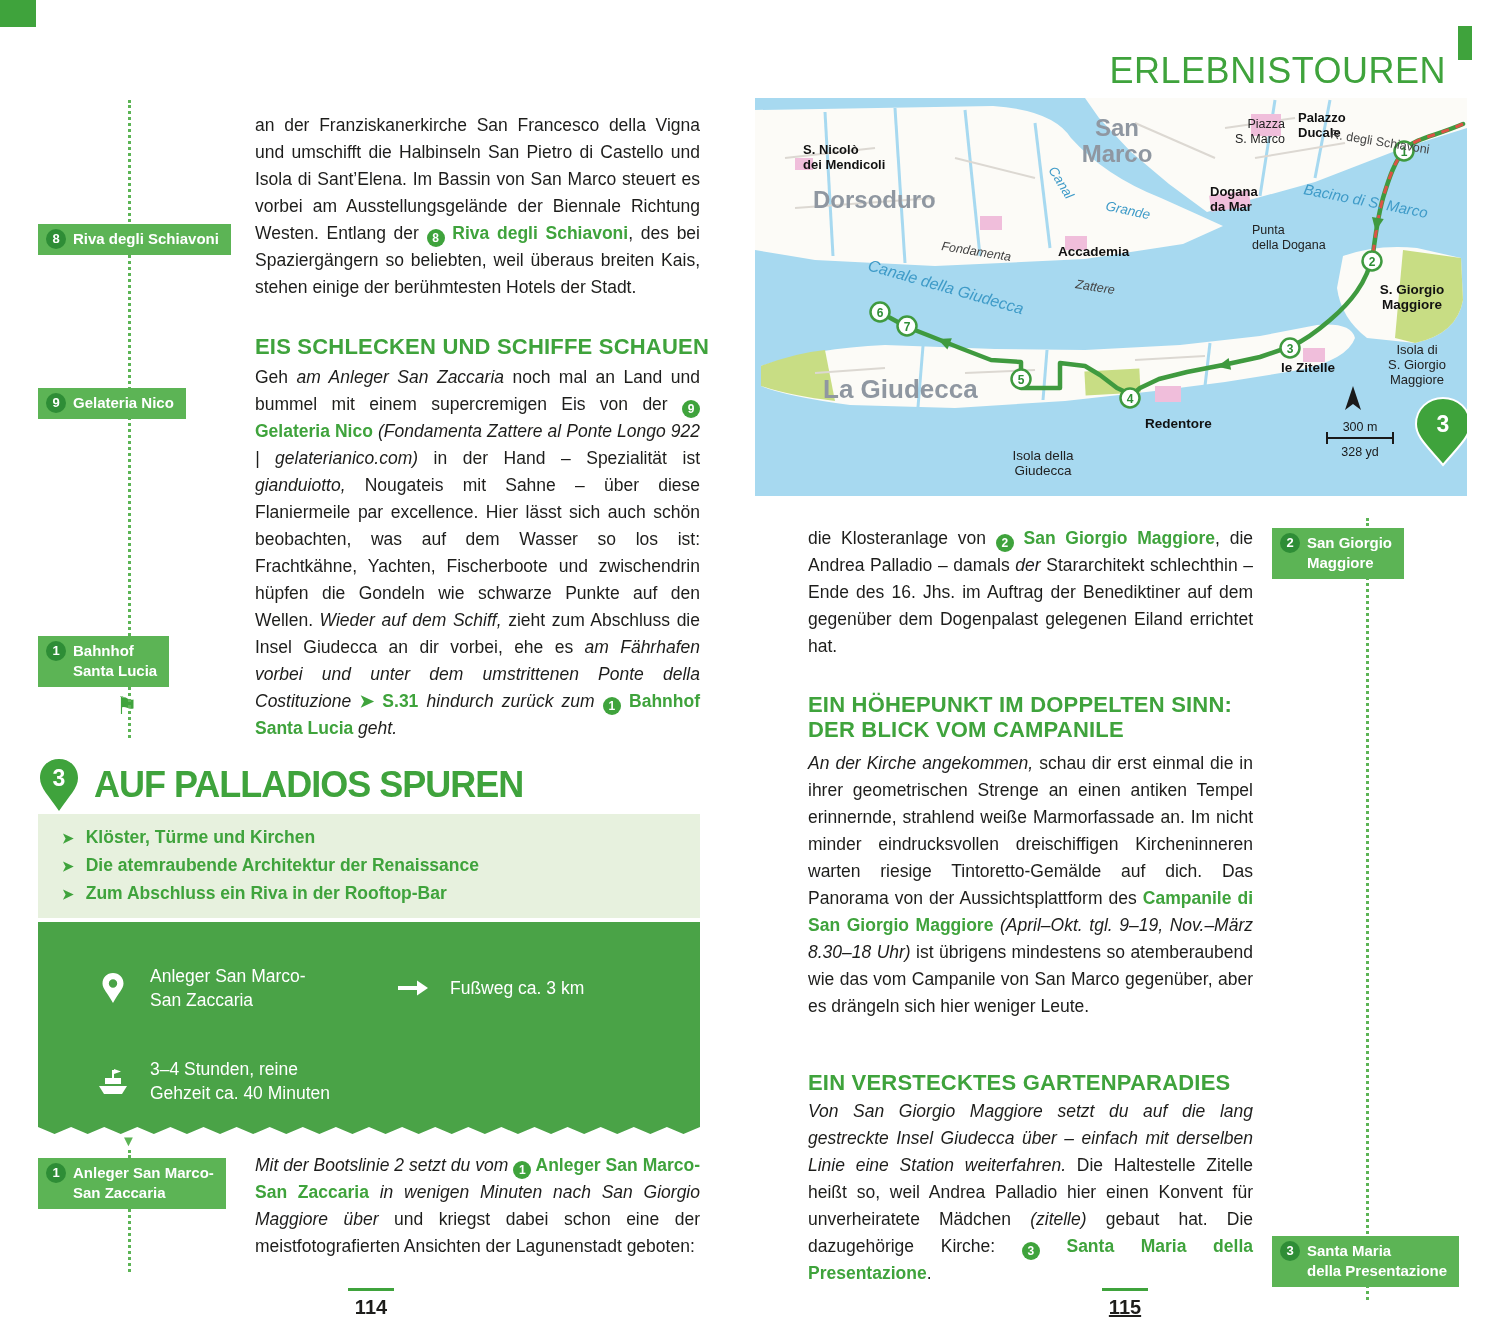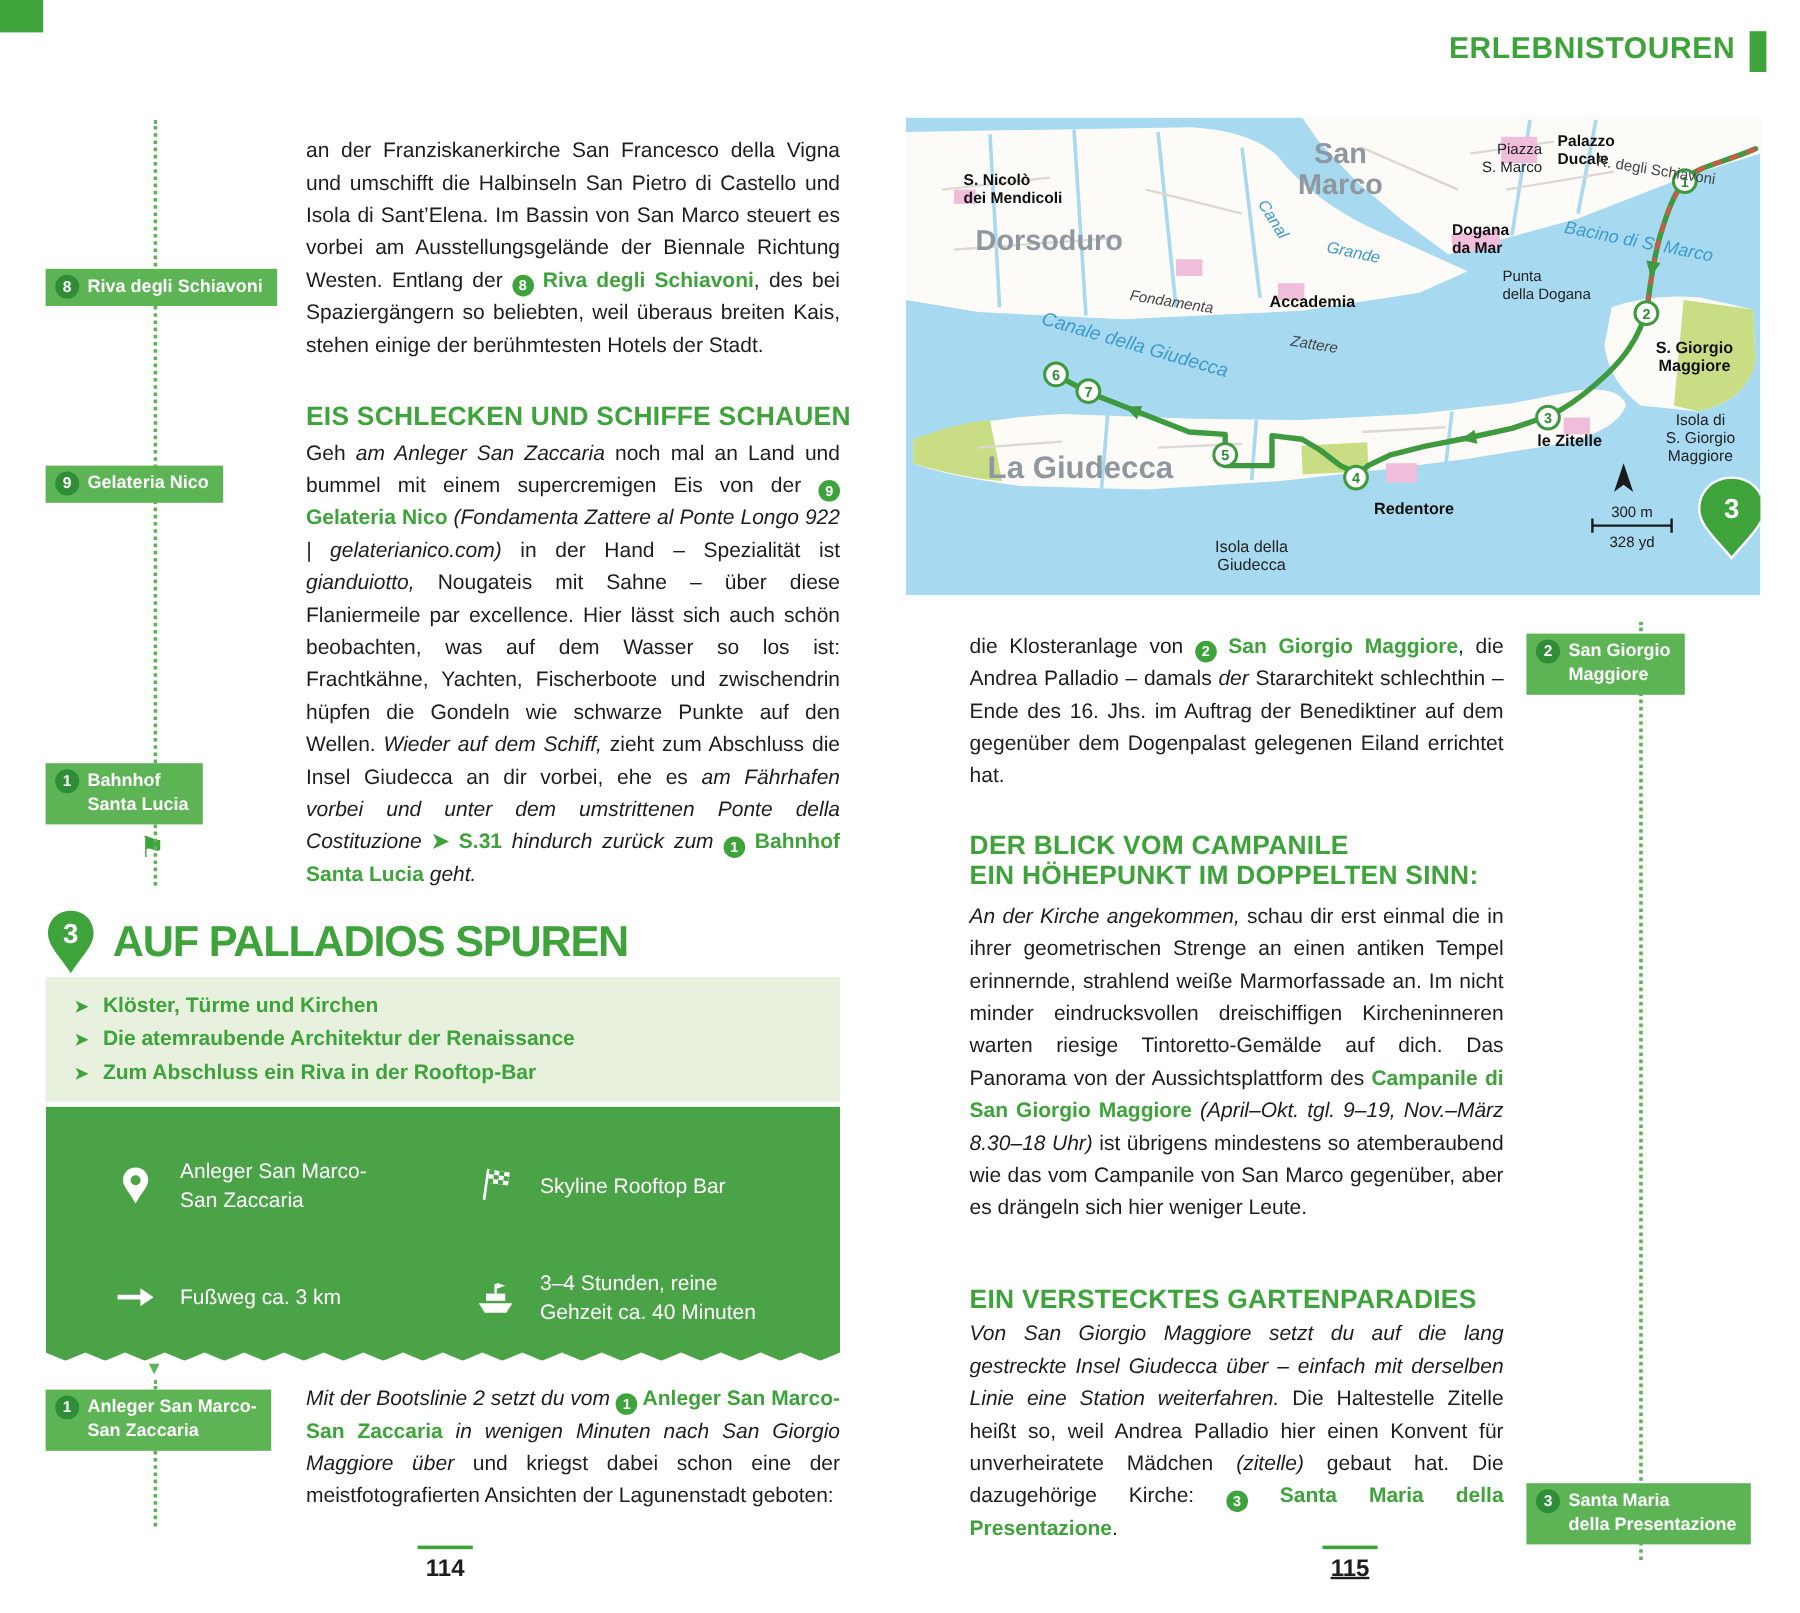--- a/index.html
+++ b/index.html
@@ -6,21 +6,21 @@
   :root{
     --accent:#3fa33c; --label-bg:#5cb455; --circle-bg:#2e8d36;
     --infobox-bg:#4aa347; --light-bg:#e7f1de; --water:#a7d9f0; --route:#3f9a3f;
   }
   body { font-family:"Liberation Sans", sans-serif; background:#ffffff; }
   .page { position:relative; width:1500px; height:1344px; background:#fff; overflow:hidden; }
   .abs { position:absolute; }
 
   
   .edge-bar { background:var(--accent); }
-  .head-title { font-size:25px; font-weight:bold; color:var(--accent); letter-spacing:.5px; }
+  .head-title { font-size:36px; font-weight:normal; color:var(--accent); letter-spacing:.5px;margin-top:24px; }
 
   
   .body-text { font-size:17.5px; line-height:27px; color:#1d1d1b; text-align:justify; }
   .body-text .i { font-style:italic; }
   .body-text .gb { color:var(--accent); font-weight:bold; }
   .tmark { display:inline-flex; align-items:center; justify-content:center;
            width:18px; height:18px; border-radius:50%; background:var(--accent);
            color:#fff; font-weight:bold; font-size:12px; font-style:normal;
            vertical-align:-3px; line-height:1; }
   .sec-head { font-size:22px; font-weight:bold; color:var(--accent); letter-spacing:.2px; line-height:25px; }
@@ -134,39 +134,20 @@
     <div class="irow">
       <span class="iicon">
         <svg width="24" height="32" viewBox="0 0 24 32">
             <path d="M12,1 C6,1 1.5,5.5 1.5,11.5 C1.5,17 7,21.5 12,31 C17,21.5 22.5,17 22.5,11.5 C22.5,5.5 18,1 12,1 Z M12,15.7 A4.2,4.2 0 1,1 12,7.3 A4.2,4.2 0 1,1 12,15.7 Z" fill="#ffffff" fill-rule="evenodd"></path>
           </svg>
       </span>
       <span class="lines">
         <span>Anleger San Marco-</span>
         <span>San Zaccaria</span>
       </span>
-    </div>
-    <div class="irow">
-      <span class="iicon">
-        <svg width="30" height="30" viewBox="0 0 30 30">
-            <g transform="rotate(8 15 15)">
-              <rect x="6" y="2" width="2.2" height="26" fill="#ffffff"></rect>
-              <rect x="8.2" y="2.5" width="17" height="11" fill="#ffffff"></rect>
-              <rect x="8.2" y="2.5" width="4.2" height="3.7" fill="#4aa347"></rect>
-              <rect x="16.6" y="2.5" width="4.2" height="3.7" fill="#4aa347"></rect>
-              <rect x="12.4" y="6.2" width="4.2" height="3.7" fill="#4aa347"></rect>
-              <rect x="20.8" y="6.2" width="4.2" height="3.7" fill="#4aa347"></rect>
-              <rect x="8.2" y="9.9" width="4.2" height="3.6" fill="#4aa347"></rect>
-              <rect x="16.6" y="9.9" width="4.2" height="3.6" fill="#4aa347"></rect>
-            </g>
-          </svg>
-      </span>
-      <span class="lines">
-          <span>Skyline Rooftop Bar</span>
-        </span>
     </div>
     <div class="irow">
       <span class="iicon">
         <svg width="32" height="18" viewBox="0 0 32 18">
             <line x1="1" y1="9" x2="22" y2="9" stroke="#ffffff" stroke-width="4"></line>
             <polygon points="20,1.5 31,9 20,16.5" fill="#ffffff"></polygon>
           </svg>
       </span>
       <span class="lines">
           <span>Fußweg ca. 3 km</span>
@@ -331,22 +312,22 @@
       </g>
       <g>
         <path d="M688,300 C673,300 661,311 661,326 C661,339 672,348 688,367 C704,348 715,339 715,326 C715,311 703,300 688,300 Z" fill="#3fa33c" stroke="#ffffff" stroke-width="2"></path>
         <text x="688" y="334" text-anchor="middle" font-size="23" font-weight="bold" fill="#ffffff">3</text>
       </g>
     </svg>
   </div>
 
   <div class="abs body-text" style="left:808px;top:525px;width:445px;"><span class="">die Klosteranlage von </span><span class="tmark">2</span><span class="gb"> San Giorgio Maggiore</span><span class="">, die Andrea Palladio – damals </span><span class="i">der</span><span class=""> Stararchitekt schlechthin – Ende des 16. Jhs. im Auftrag der Benediktiner auf dem gegenüber dem Dogenpalast gelegenen Eiland errichtet hat.</span></div>
   <div class="abs sec-head" style="left:808px;top:692px;width:445px;">
+    <div>EIN HÖHEPUNKT IM DOPPELTEN SINN:</div>
     <div>DER BLICK VOM CAMPANILE</div>
-    <div>EIN HÖHEPUNKT IM DOPPELTEN SINN:</div>
   </div>
   <div class="abs body-text" style="left:808px;top:750px;width:445px;"><span class="i">An der Kirche angekommen,</span><span class=""> schau dir erst einmal die in ihrer geometrischen Strenge an einen antiken Tempel erinnernde, strahlend weiße Marmorfassade an. Im nicht minder eindrucksvollen dreischiffigen Kircheninneren warten riesige Tintoretto-Gemälde auf dich. Das Panorama von der Aussichtsplattform des </span><span class="gb">Campanile di San Giorgio Maggiore </span><span class="i">(April–Okt. tgl. 9–19, Nov.–März 8.30–18 Uhr)</span><span class=""> ist übrigens mindestens so atemberaubend wie das vom Campanile von San Marco gegenüber, aber es drängeln sich hier weniger Leute.</span></div>
   <div class="abs sec-head" style="left:808px;top:1070px;">EIN VERSTECKTES GARTENPARADIES</div>
   <div class="abs body-text" style="left:808px;top:1098px;width:445px;"><span class="i">Von San Giorgio Maggiore setzt du auf die lang gestreckte Insel Giudecca über – einfach mit derselben Linie eine Station weiterfahren.</span><span class=""> Die Haltestelle Zitelle heißt so, weil Andrea Palladio hier einen Konvent für unverheiratete Mädchen </span><span class="i">(zitelle)</span><span class=""> gebaut hat. Die dazugehörige Kirche: </span><span class="tmark">3</span><span class="gb"> Santa Maria della Presentazione</span><span class="">.</span></div>
 
   <div class="abs mlabel" style="left:1272px;top:528px;">
     <span class="num">2</span>
     <span class="lines">
       <span>San Giorgio</span>
       <span>Maggiore</span>

